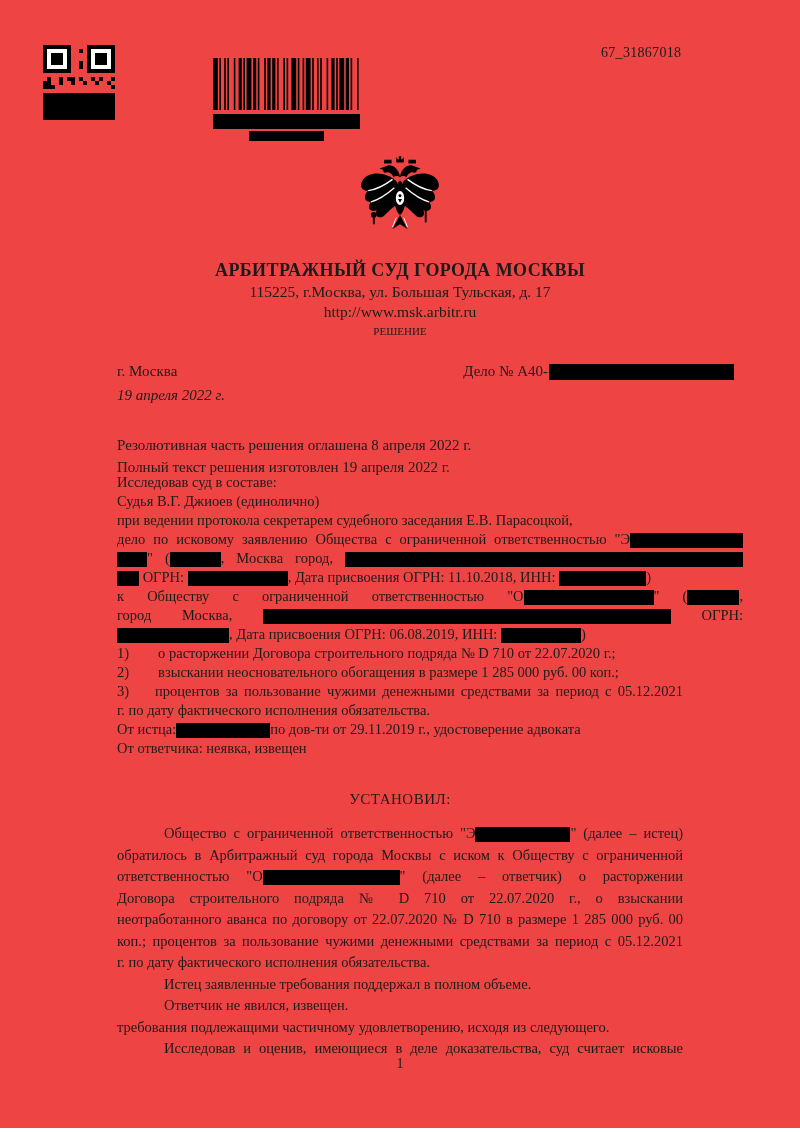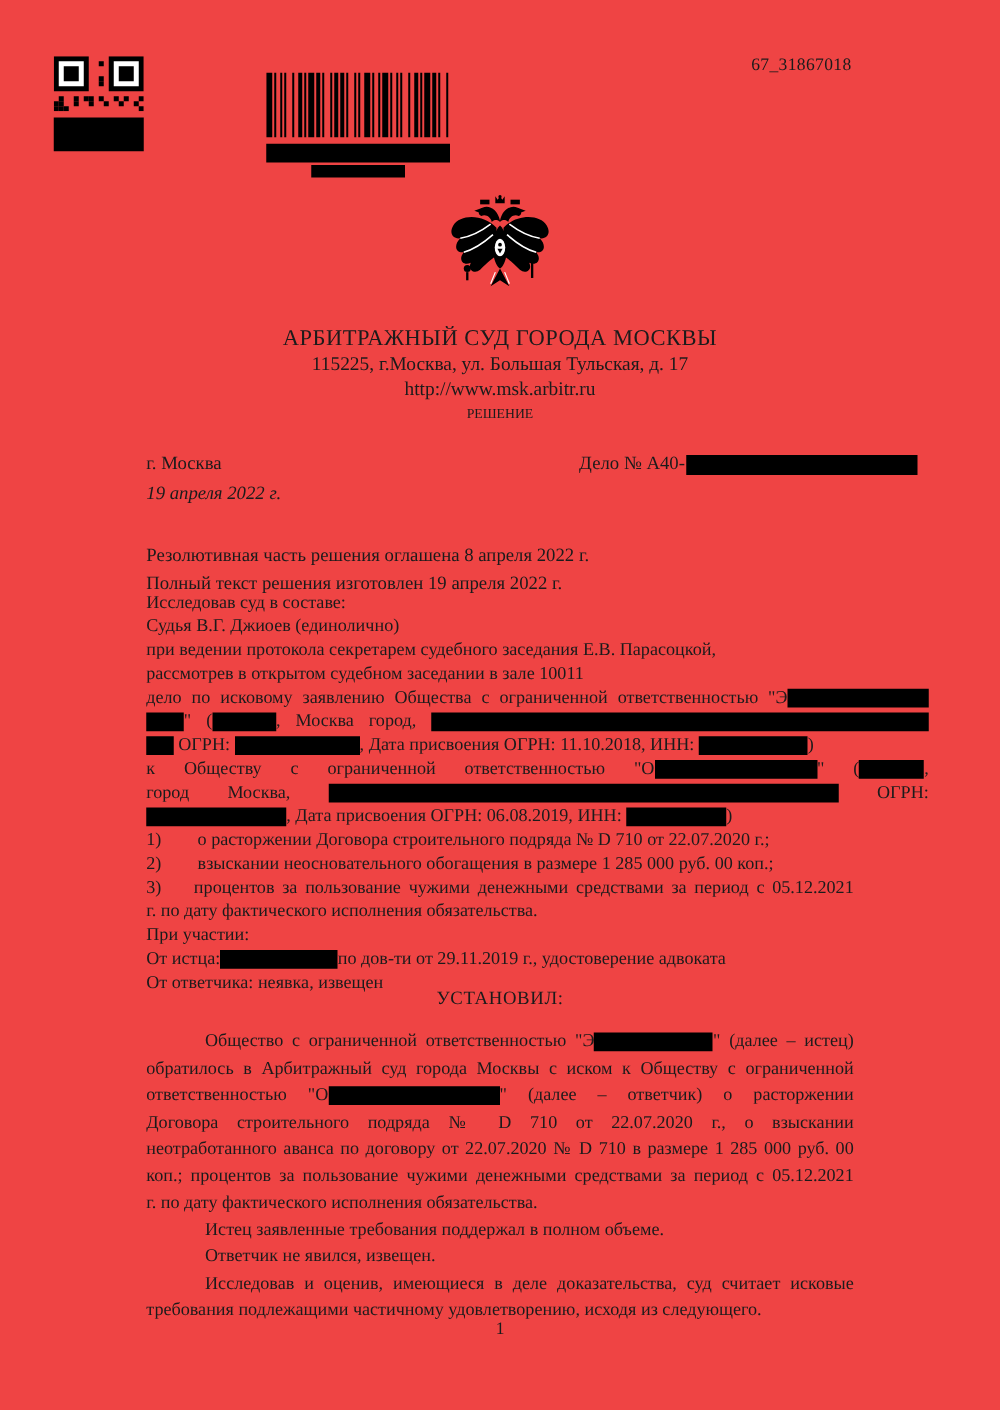--- a/index.html
+++ b/index.html
@@ -12,21 +12,21 @@
   .qr-block { position:absolute; left:43px; top:45px; width:72px; }
   .qr-redact { width:72px; height:27px; background:#000; }
   .barcode-block { position:absolute; left:213px; top:58px; width:147px; }
   .barcode-redact { width:147px; height:15px; background:#000; }
   .barcode-redact-small { width:75px; height:10px; background:#000; margin:2px auto 0 auto; }
   .doc-number { position:absolute; left:601px; top:45px; font-size:14px; letter-spacing:.3px; }
 
   .emblem { position:absolute; left:0; top:156px; width:800px; text-align:center; }
 
   .header-text { position:absolute; left:117px; top:258px; width:566px; text-align:center; }
-  .court-name { font-weight:normal; font-size:18px; line-height:24px; letter-spacing:.4px; }
+  .court-name { font-weight:bold; font-size:18px; line-height:24px; letter-spacing:.4px; }
   .addr-line  { font-size:15.5px; line-height:20px; }
   .site-line  { font-size:15.5px; line-height:20px; }
   .in-name    { font-size:15.5px; line-height:18px; }
   .doc-type   { font-size:11px; line-height:18px; }
 
   .case-row { position:absolute; left:117px; top:363px; width:566px; display:flex;
               justify-content:space-between; font-size:15px; }
   .case-right { display:inline-flex; align-items:center; margin-right:-51px; white-space:nowrap; }
   .case-redact { display:inline-block; width:185px; height:16px; background:#000; margin-left:1px; }
   .date-line { position:absolute; left:117px; top:387px; font-size:15px;font-style:italic; }
@@ -184,46 +184,44 @@
 
   <div class="resolutive">
     <div>Резолютивная часть решения оглашена 8 апреля 2022 г.</div>
     <div>Полный текст решения изготовлен 19 апреля 2022 г.</div>
   </div>
 
   <div class="body1">
       <div class="line"><span>Исследовав суд в составе:</span></div>
       <div class="line"><span>Судья В.Г. Джиоев (единолично)</span></div>
       <div class="line"><span>при ведении протокола секретарем судебного заседания Е.В. Парасоцкой,</span></div>
-      <div class="line"><span>рассмотрев в открытом судебном заседании в зале 10011</span></div>
       <div class="line just bleed"><span>дело по исковому заявлению Общества с ограниченной ответственностью "Э</span><span class="redact" style="width: 113px;"></span></div>
       <div class="line just bleed"><span class="redact" style="width: 30px;"></span><span>" (</span><span class="redact" style="width: 51px;"></span><span>, Москва город, </span><span class="redact" style="width: 398px;"></span></div>
       <div class="line"><span class="redact" style="width: 22px;"></span><span> ОГРН: </span><span class="redact" style="width: 100px;"></span><span>, Дата присвоения ОГРН: 11.10.2018, ИНН: </span><span class="redact" style="width: 87px;"></span><span>)</span></div>
       <div class="line just bleed"><span>к Обществу с ограниченной ответственностью "О</span><span class="redact" style="width: 130px;"></span><span>" (</span><span class="redact" style="width: 52px;"></span><span>,</span></div>
       <div class="line just bleed"><span>город Москва, </span><span class="redact" style="width: 408px;"></span><span> ОГРН:</span></div>
       <div class="line"><span class="redact" style="width: 112px;"></span><span>, Дата присвоения ОГРН: 06.08.2019, ИНН: </span><span class="redact" style="width: 80px;"></span><span>)</span></div>
       <div class="line"><span>1)</span><span class="gapseg" style="width: 29px;"></span><span>о расторжении Договора строительного подряда № D 710 от 22.07.2020 г.;</span></div>
       <div class="line"><span>2)</span><span class="gapseg" style="width: 29px;"></span><span>взыскании неосновательного обогащения в размере 1 285 000 руб. 00 коп.;</span></div>
       <div class="line just"><span>3)</span><span class="gapseg" style="width: 26px;"></span><span>процентов за пользование чужими денежными средствами за период с 05.12.2021</span></div>
       <div class="line"><span>г. по дату фактического исполнения обязательства.</span></div>
-      <div class="line"><span>При участии:</span></div>
       <div class="line"><span>От истца:</span><span class="redact" style="width: 94px;"></span><span>по дов-ти от 29.11.2019 г., удостоверение адвоката</span></div>
       <div class="line"><span>От ответчика: неявка, извещен</span></div>
     </div>
 
   <div class="ustanovil">УСТАНОВИЛ:</div>
 
   <div class="body2">
       <div class="line just ind"><span>Общество с ограниченной ответственностью "Э</span><span class="redact" style="width: 95px;"></span><span>" (далее – истец)</span></div>
       <div class="line just"><span>обратилось в Арбитражный суд города Москвы с иском к Обществу с ограниченной</span></div>
       <div class="line just"><span>ответственностью "О</span><span class="redact" style="width: 137px;"></span><span>" (далее – ответчик) о расторжении</span></div>
       <div class="line just"><span>Договора строительного подряда № D 710 от 22.07.2020 г., о взыскании</span></div>
       <div class="line just"><span>неотработанного аванса по договору от 22.07.2020 № D 710 в размере 1 285 000 руб. 00</span></div>
       <div class="line just"><span>коп.; процентов за пользование чужими денежными средствами за период с 05.12.2021</span></div>
       <div class="line"><span>г. по дату фактического исполнения обязательства.</span></div>
       <div class="line ind"><span>Истец заявленные требования поддержал в полном объеме.</span></div>
       <div class="line ind"><span>Ответчик не явился, извещен.</span></div>
+      <div class="line"><span>требования подлежащими частичному удовлетворению, исходя из следующего.</span></div>
       <div class="line just ind"><span>Исследовав и оценив, имеющиеся в деле доказательства, суд считает исковые</span></div>
-      <div class="line"><span>требования подлежащими частичному удовлетворению, исходя из следующего.</span></div>
     </div>
 
   <div class="page-number">1</div>
 </div>
 
 </body></html>

